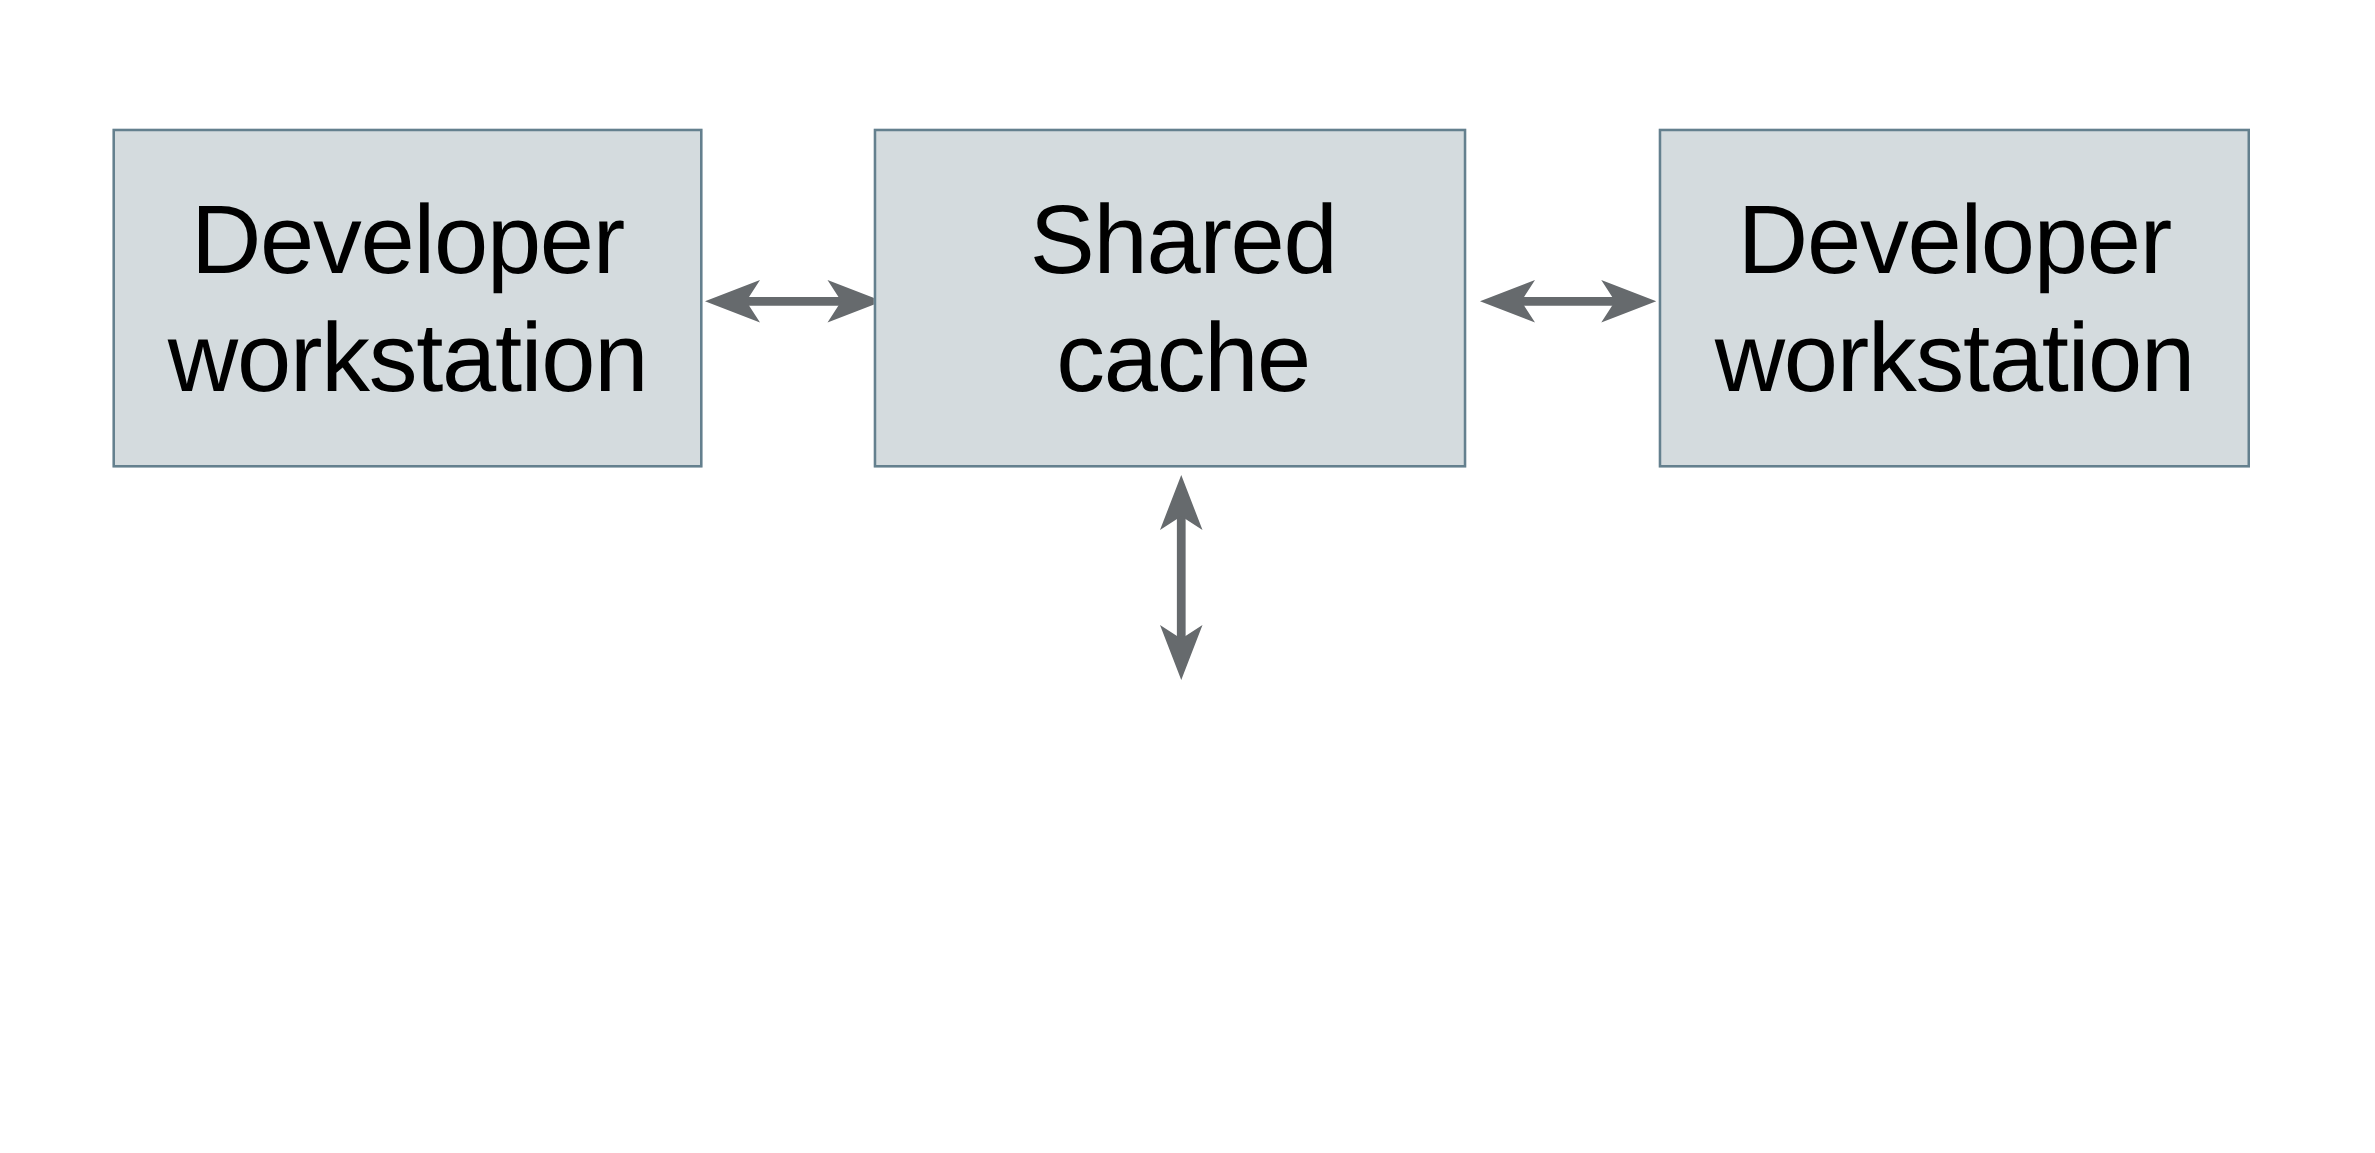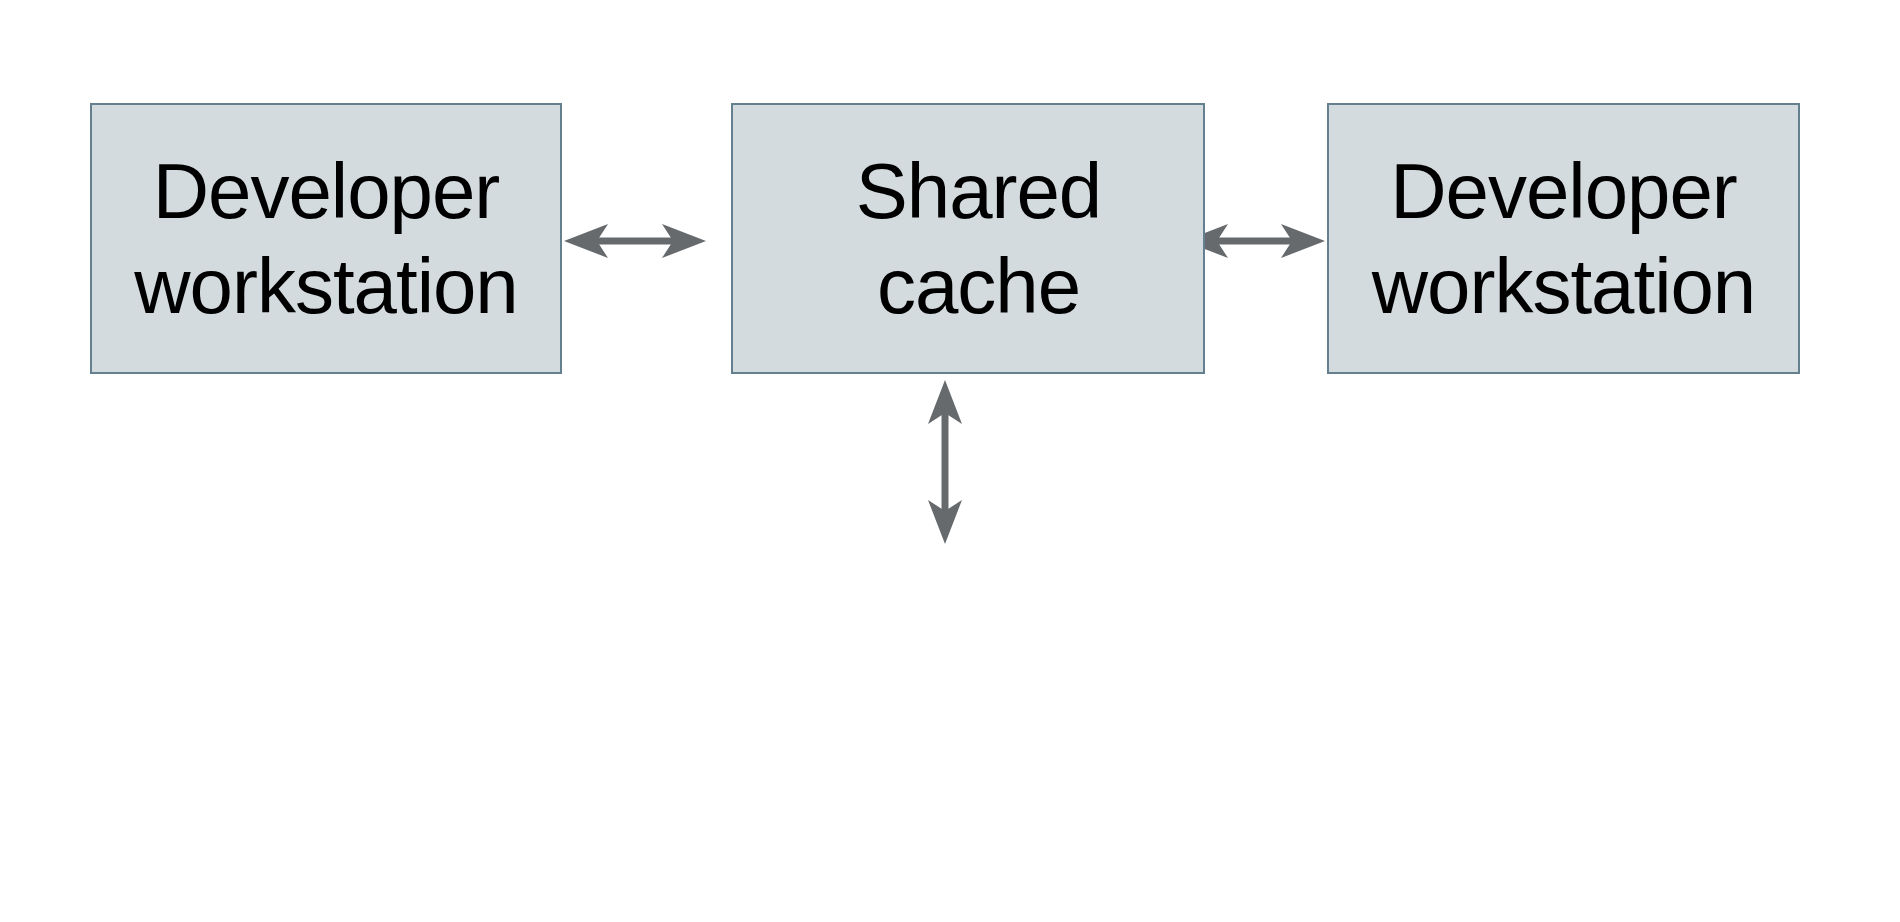--- a/index.html
+++ b/index.html
@@ -52,21 +52,21 @@
     text-align: center;
   }
   .node-label {
     font-size: 78px;
     line-height: 1.21;
     color: var(--text);
     white-space: pre-line;
     letter-spacing: -1px;
   }
   #node-dev-left  { left: 90px;   top: 103px; width: 472px; height: 271px; }
-  #node-cache     { left: 731px;  top: 103px; width: 474px; height: 271px; padding-left: 21px; }
+  #node-cache     { left: 699px;  top: 103px; width: 474px; height: 271px; padding-left: 21px; }
   #node-dev-right { left: 1327px; top: 103px; width: 473px; height: 271px; }
   #node-ci        { left: 708px;  top: 547px; width: 472px; height: 273px; }
 </style>
 </head>
 <body>
 
 <div class="canvas">
 
   <svg class="edges-layer" viewBox="0 0 1900 922" aria-hidden="true">
 

